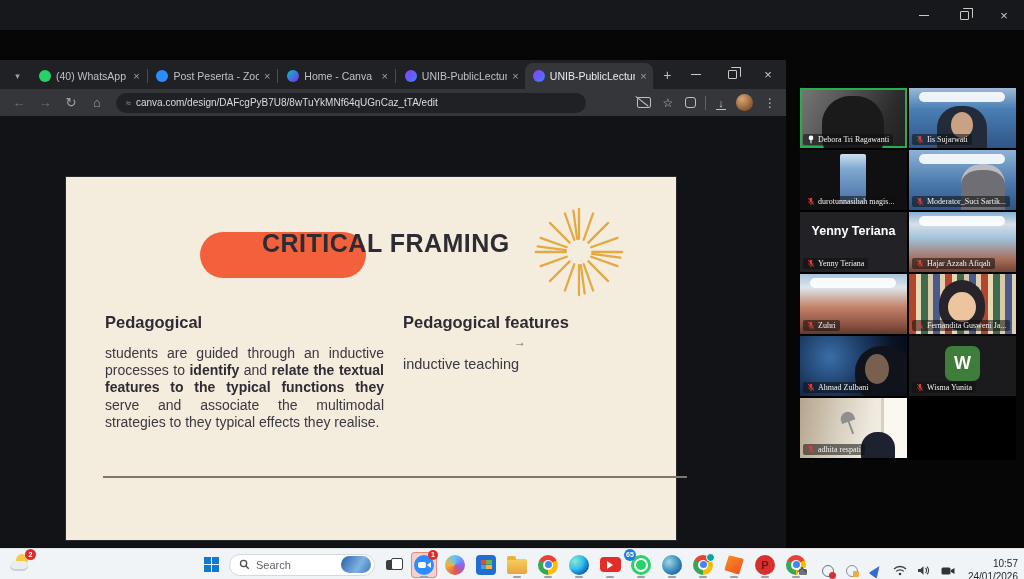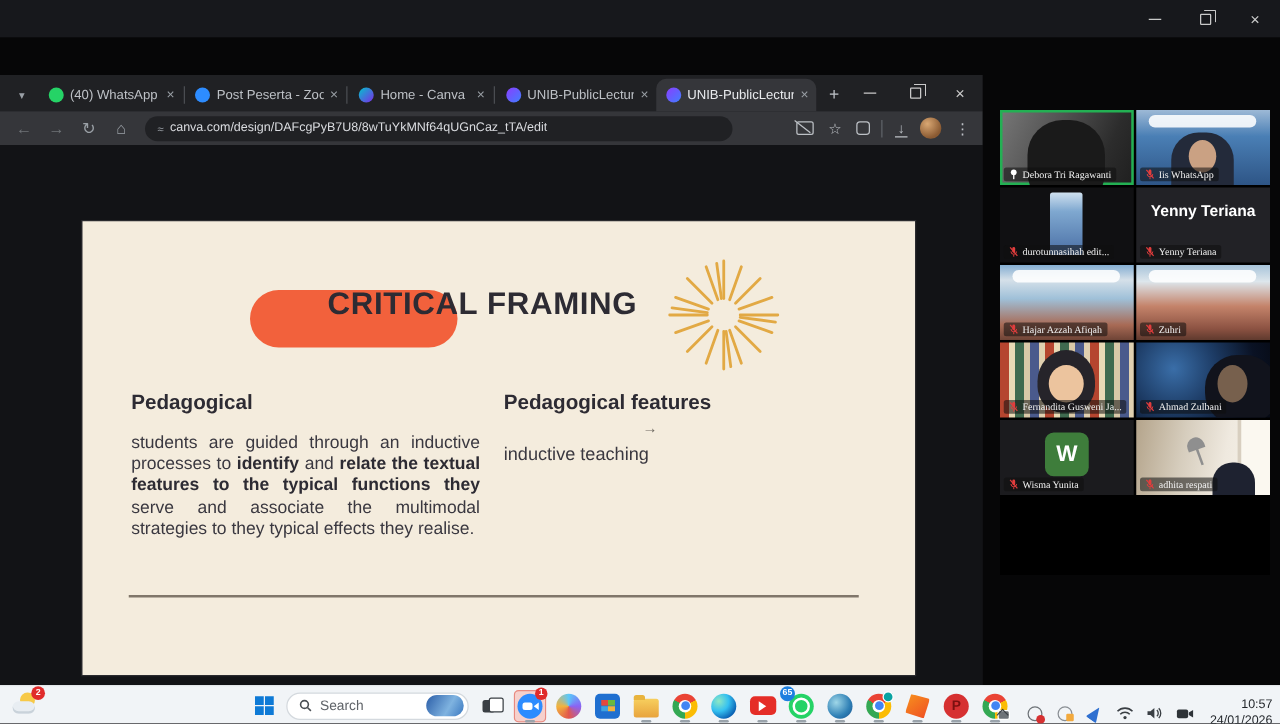--- a/index.html
+++ b/index.html
@@ -43,21 +43,21 @@
   .tbi { font-size:12px; width:16px; text-align:center; }
   .cast-off { width:14px; height:11px; border:1.3px solid #bdc1c6; border-radius:2px; position:relative; }
   .cast-off::after { content:""; position:absolute; left:-2px; top:-2px; width:16px; height:0; border-top:1.3px solid #bdc1c6; transform:rotate(38deg); transform-origin:left top; }
   .tb-sep { width:1px; height:14px; background:#5f6368; }
   .dl-ic { position:relative; width:12px; text-align:center; font-size:11px; }
   .dl-ic::after { content:""; position:absolute; left:1px; bottom:-1px; width:10px; border-top:1.3px solid #bdc1c6; }
   .avatar-ball { width:17px; height:17px; border-radius:50%; background:radial-gradient(circle at 35% 30%,#d9a773,#8a5a32 70%); }
 
   
   .canvas-area { position:absolute; left:0; top:56px; width:786px; height:432px; background:#121316; }
-  .slide { position:absolute; left:66px; top:61px; width:666px; height:363px; background:#f4ecdd; box-shadow:0 0 0 1px #2a2a2e; }
+  .slide { position:absolute; left:66px; top:61px; width:610px; height:363px; background:#f4ecdd; box-shadow:0 0 0 1px #2a2a2e; }
   .title-pill { position:absolute; left:134px; top:55px; width:166px; height:46px; border-radius:23px; background:#f2613c; }
   .slide-title { position:absolute; left:196px; top:52px; width:360px; font-size:25px; font-weight:800; letter-spacing:.5px; color:#2d2b33; white-space:nowrap; }
   .starburst { position:absolute; left:466px; top:28px; }
   .col-head { position:absolute; font-size:16.5px; font-weight:bold; color:#2d2b33; }
   .desc-head { left:39px; top:136px; }
   .ped-head { left:337px; top:136px; }
   .desc-body { position:absolute; left:39px; top:168px; width:279px; font-size:14px; line-height:1.23; color:#3a3840; text-align:justify; }
   .desc-body b { color:#2d2b33; }
   .ped-body { position:absolute; left:337px; top:179px; font-size:14.5px; color:#3a3840; }
   .slide-cursor { position:absolute; left:448px; top:158px; color:#6f6a62; font-size:12px; }
@@ -300,37 +300,50 @@
       <span class="banner-strip"></span>
       <span class="person"></span>
       <span class="face"></span>
       <span class="nlabel">
         <svg width="8" height="9" viewBox="0 0 12 14">
             <rect x="4.2" y="1" width="3.6" height="7" rx="1.8" fill="#e23d3d"></rect>
             <path d="M2.5 6.5a3.5 3.5 0 0 0 7 0" stroke="#e23d3d" stroke-width="1.2" fill="none"></path>
             <line x1="6" y1="10.5" x2="6" y2="13" stroke="#e23d3d" stroke-width="1.2"></line>
             <line x1="1.5" y1="1.5" x2="10.5" y2="12" stroke="#e23d3d" stroke-width="1.5"></line>
           </svg>
-        <span>Iis WhatsApp</span>
+        <span>Iis Sujarwati</span>
       </span>
     </div>
 
     <div class="tile t-duro">
       <span class="phone"></span>
       <span class="nlabel">
         <svg width="8" height="9" viewBox="0 0 12 14">
             <rect x="4.2" y="1" width="3.6" height="7" rx="1.8" fill="#e23d3d"></rect>
             <path d="M2.5 6.5a3.5 3.5 0 0 0 7 0" stroke="#e23d3d" stroke-width="1.2" fill="none"></path>
             <line x1="6" y1="10.5" x2="6" y2="13" stroke="#e23d3d" stroke-width="1.2"></line>
             <line x1="1.5" y1="1.5" x2="10.5" y2="12" stroke="#e23d3d" stroke-width="1.5"></line>
           </svg>
-        <span>durotunnasihah edit...</span>
-      </span>
-    </div>
-
+        <span>durotunnasihah magis...</span>
+      </span>
+    </div>
+
+    <div class="tile t-suci">
+      <span class="banner-strip"></span>
+      <span class="person"></span>
+      <span class="nlabel">
+        <svg width="8" height="9" viewBox="0 0 12 14">
+            <rect x="4.2" y="1" width="3.6" height="7" rx="1.8" fill="#e23d3d"></rect>
+            <path d="M2.5 6.5a3.5 3.5 0 0 0 7 0" stroke="#e23d3d" stroke-width="1.2" fill="none"></path>
+            <line x1="6" y1="10.5" x2="6" y2="13" stroke="#e23d3d" stroke-width="1.2"></line>
+            <line x1="1.5" y1="1.5" x2="10.5" y2="12" stroke="#e23d3d" stroke-width="1.5"></line>
+          </svg>
+        <span>Moderator_Suci Sartik...</span>
+      </span>
+    </div>
 
     <div class="tile t-yenny">
       <span class="big-name">Yenny Teriana</span>
       <span class="nlabel">
         <svg width="8" height="9" viewBox="0 0 12 14">
             <rect x="4.2" y="1" width="3.6" height="7" rx="1.8" fill="#e23d3d"></rect>
             <path d="M2.5 6.5a3.5 3.5 0 0 0 7 0" stroke="#e23d3d" stroke-width="1.2" fill="none"></path>
             <line x1="6" y1="10.5" x2="6" y2="13" stroke="#e23d3d" stroke-width="1.2"></line>
             <line x1="1.5" y1="1.5" x2="10.5" y2="12" stroke="#e23d3d" stroke-width="1.5"></line>
           </svg>

